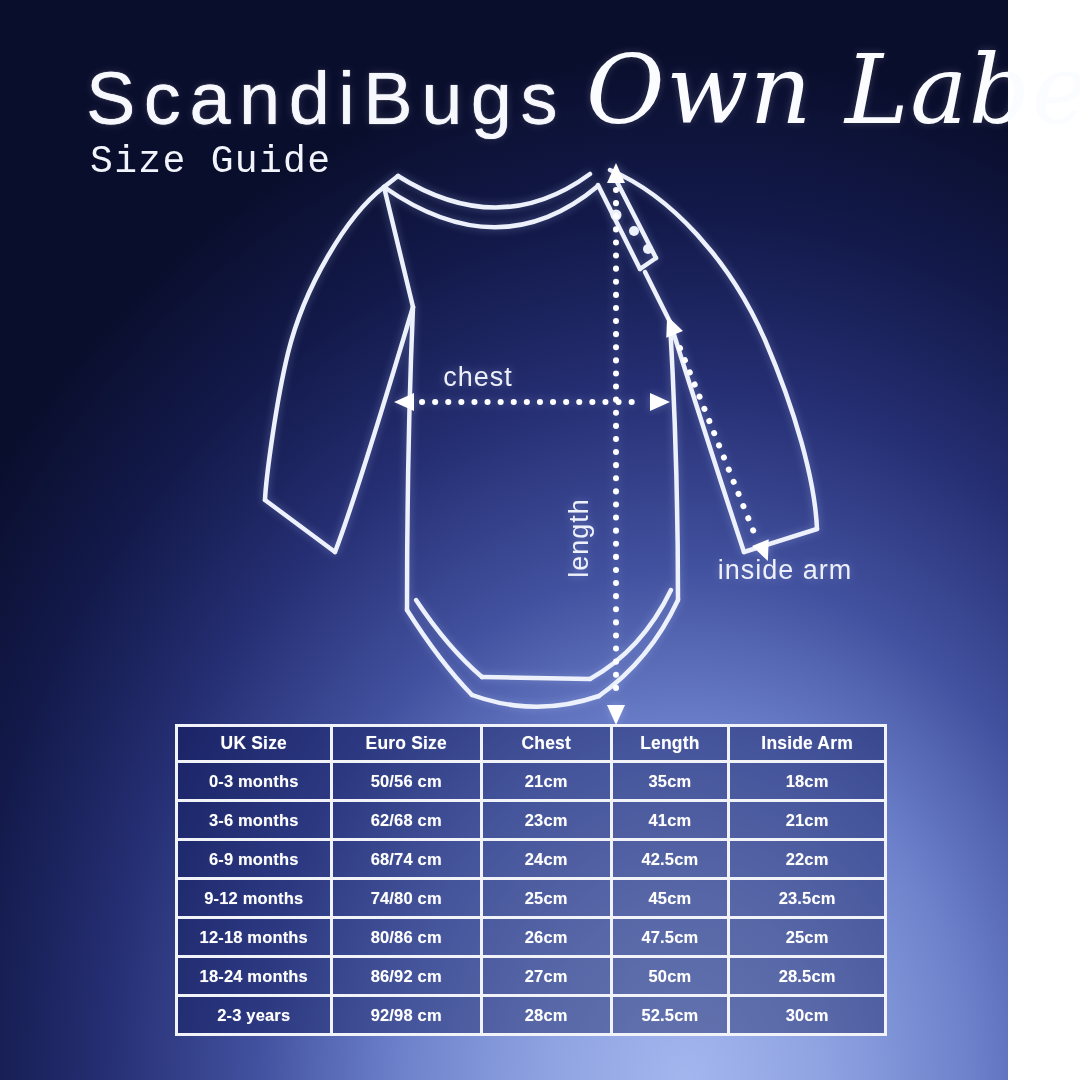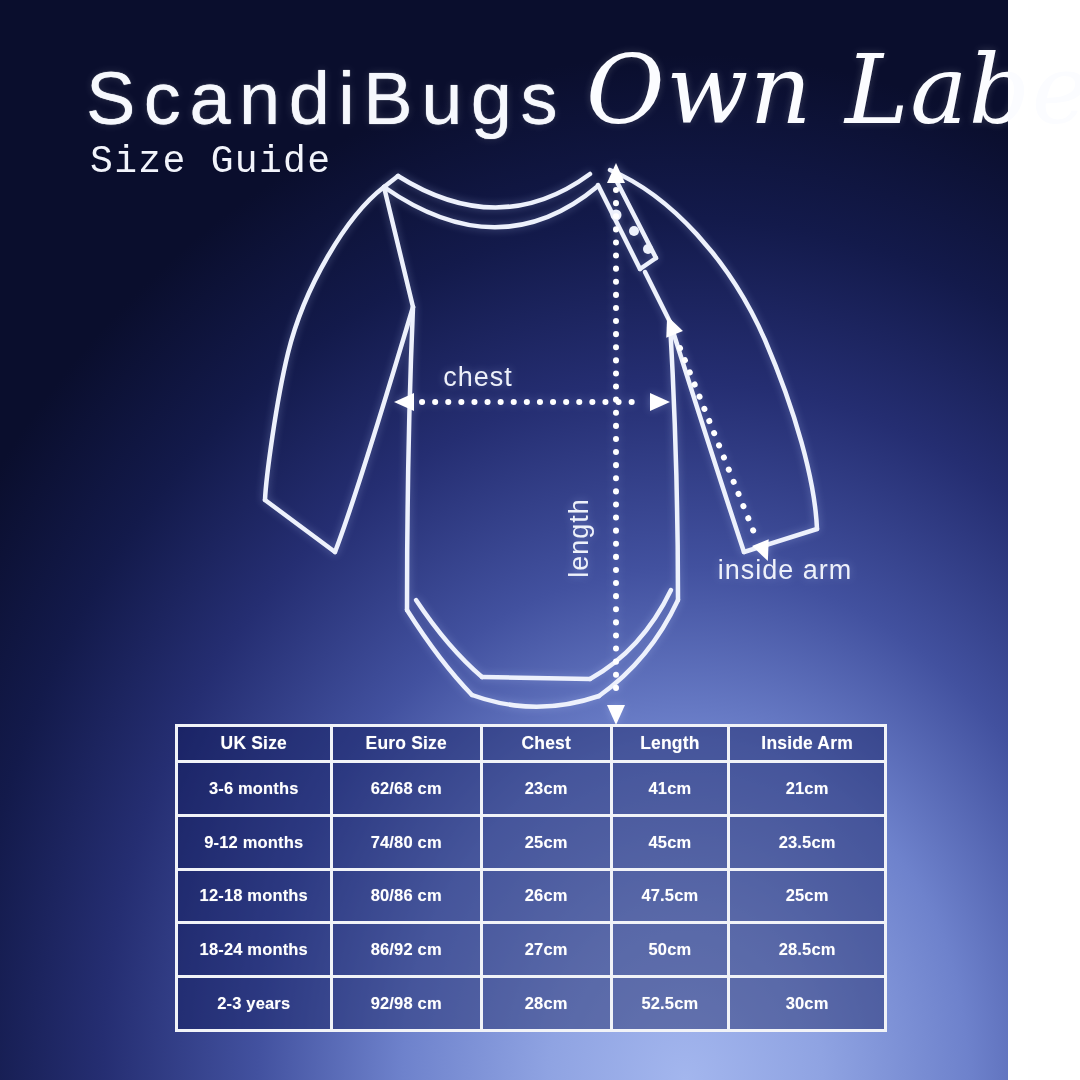--- a/index.html
+++ b/index.html
@@ -149,27 +149,41 @@
       <tr>
         <th>UK Size</th>
         <th>Euro Size</th>
         <th>Chest</th>
         <th>Length</th>
         <th>Inside Arm</th>
       </tr>
     </thead>
     <tbody>
       <tr>
+        <td>0-3 months</td>
+        <td>50/56 cm</td>
+        <td>21cm</td>
+        <td>35cm</td>
+        <td>18cm</td>
+      </tr>
+      <tr>
         <td>3-6 months</td>
         <td>62/68 cm</td>
         <td>23cm</td>
         <td>41cm</td>
         <td>21cm</td>
       </tr>
       <tr>
+        <td>6-9 months</td>
+        <td>68/74 cm</td>
+        <td>24cm</td>
+        <td>42.5cm</td>
+        <td>22cm</td>
+      </tr>
+      <tr>
         <td>9-12 months</td>
         <td>74/80 cm</td>
         <td>25cm</td>
         <td>45cm</td>
         <td>23.5cm</td>
       </tr>
       <tr>
         <td>12-18 months</td>
         <td>80/86 cm</td>
         <td>26cm</td>

